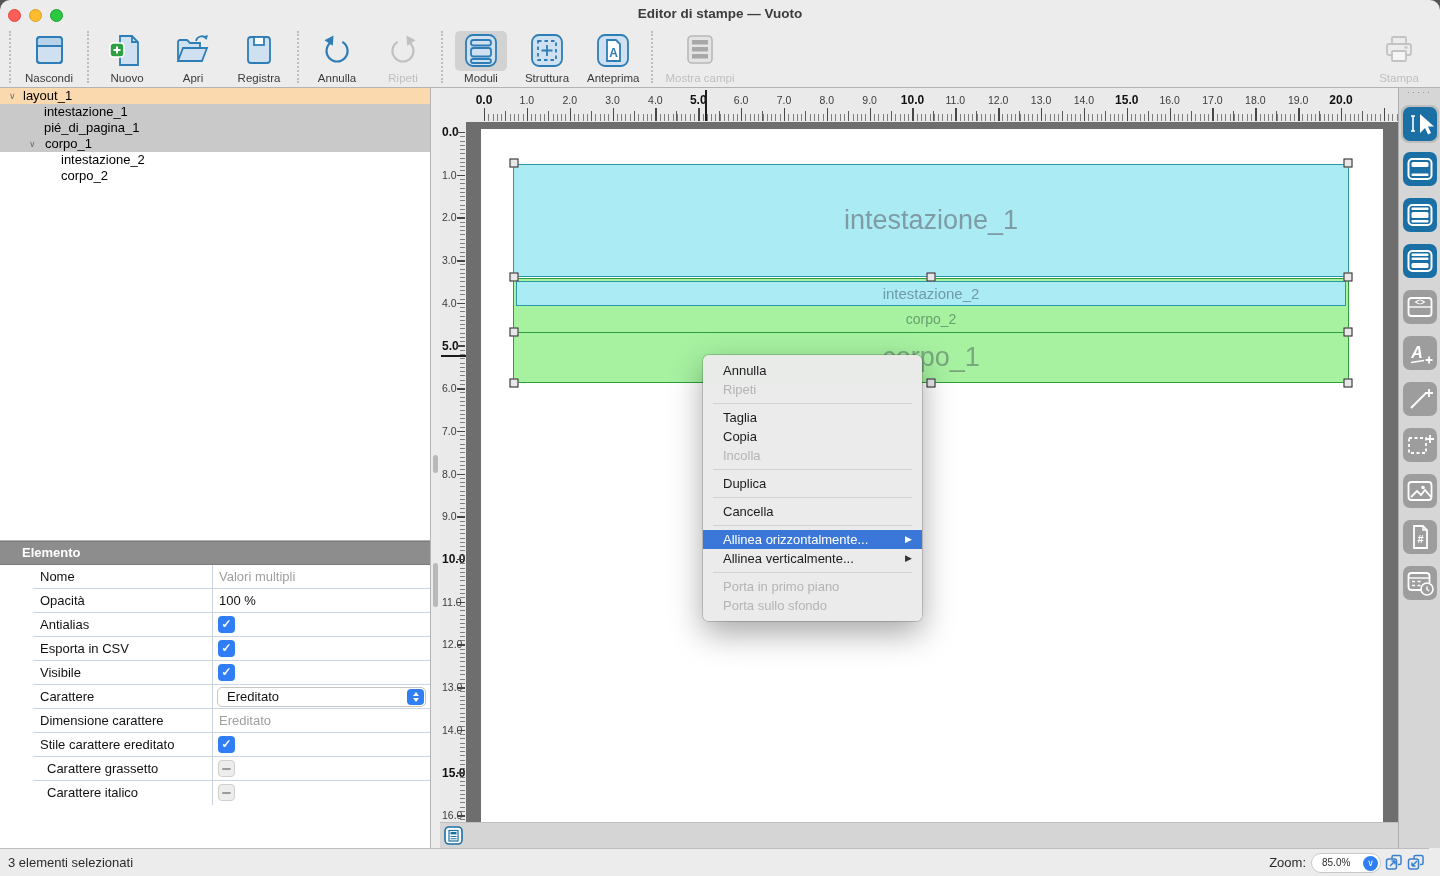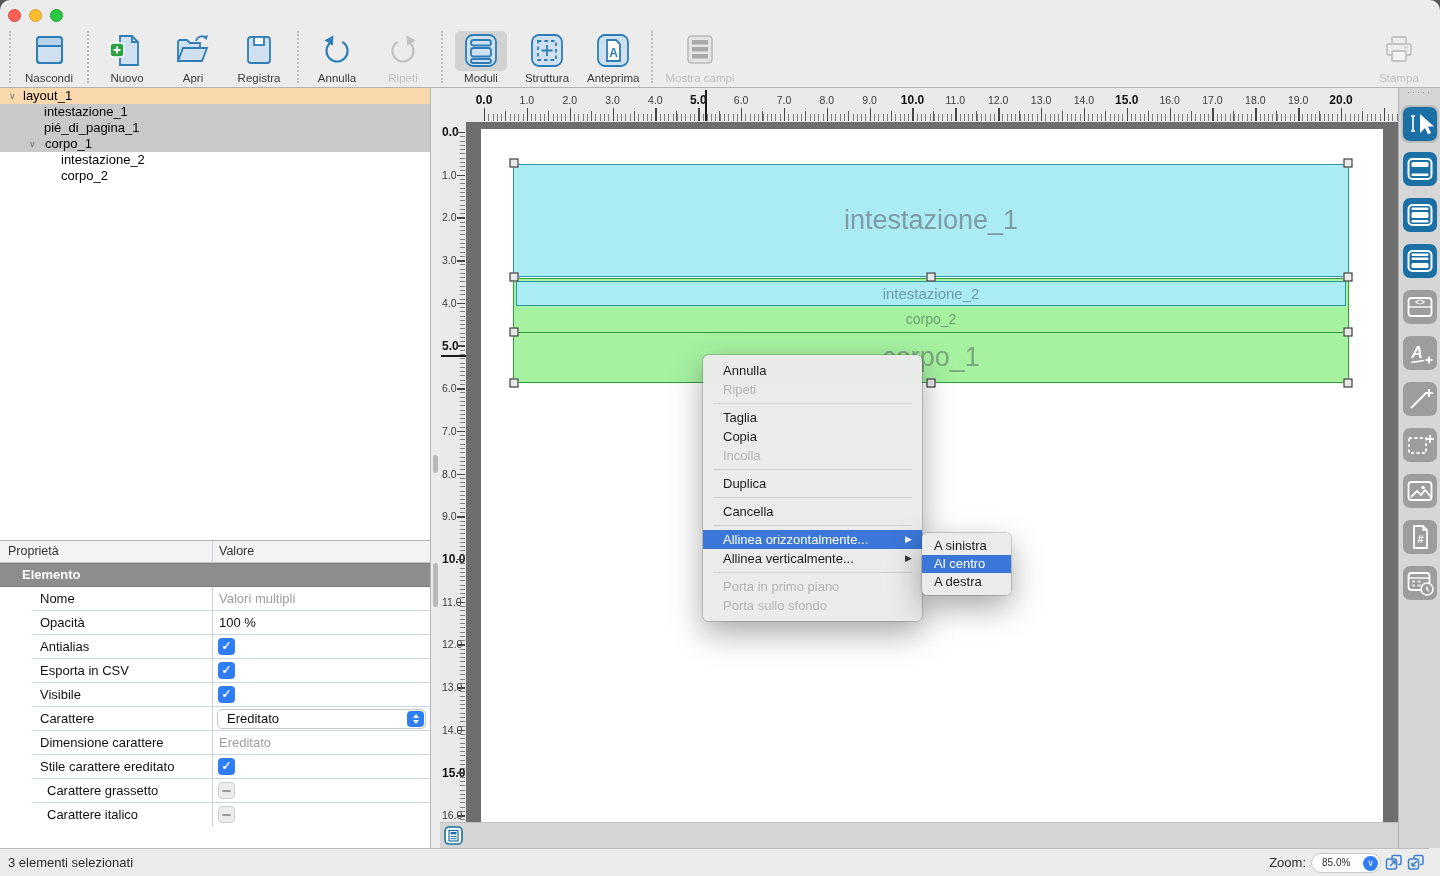--- a/index.html
+++ b/index.html
@@ -123,20 +123,21 @@
 <body>
 
 <div class="app">
 
   <div class="titlebar">
     <div class="traffic">
       <span class="light red"></span>
       <span class="light yellow"></span>
       <span class="light green"></span>
     </div>
+    <div class="wtitle">Editor di stampe — Vuoto</div>
   </div>
 
   <div class="toolbar">
     <div class="tb-sep"></div>
     <div class="tb-btn">
       <span class="ico">
         <svg width="40" height="38" viewBox="0 0 40 38" fill="none" stroke="#2e7db6" stroke-width="1.8">
           <rect x="8" y="5" width="25" height="26" rx="3" fill="#cfe1f0"></rect>
           <path d="M8 8 a3 3 0 0 1 3 -3 h19 a3 3 0 0 1 3 3 v6 h-25 z" fill="#b7d2e9" stroke="none"></path>
           <rect x="8" y="5" width="25" height="26" rx="3"></rect>
@@ -272,25 +273,20 @@
     </div>
     <div class="trow">
       <span class="tlabel" style="left:61px">intestazione_2</span>
     </div>
     <div class="trow">
       <span class="tlabel" style="left:61px">corpo_2</span>
     </div>
   </div>
 
   <div class="props">
-    <div class="phead">
-      <span class="hl1">Proprietà</span>
-      <span class="hl2">Valore</span>
-      <span class="pcol"></span>
-    </div>
     <div class="psection">Elemento</div>
     <div class="prow">
       <span class="plabel">Nome</span>
       <span class="pcol"></span>
       <span class="pvalue muted">Valori multipli</span>
       <span class="sep"></span>
     </div>
     <div class="prow">
       <span class="plabel">Opacità</span>
       <span class="pcol"></span>
@@ -520,25 +516,20 @@
     </div>
     <div class="mi">
       <span>Allinea verticalmente...</span>
       <span class="arr">▶</span>
     </div>
     <div class="msep"></div>
     <div class="mi disabled">Porta in primo piano</div>
     <div class="mi disabled">Porta sullo sfondo</div>
   </div>
 
-  <div class="submenu">
-    <div class="mi">A sinistra</div>
-    <div class="mi hl">Al centro</div>
-    <div class="mi">A destra</div>
-  </div>
 
   <div class="statusbar">
     <span class="st-left">3 elementi selezionati</span>
     <span class="zoom-label">Zoom:</span>
     <span class="zoom-field">
       <span class="zv">85.0%</span>
       <span class="zbtn">∨</span>
     </span>
     <span class="winbtn" style="right:26px">
       <svg width="18" height="17" viewBox="0 0 18 17" fill="none" stroke="#3b7fd0" stroke-width="1.5">

